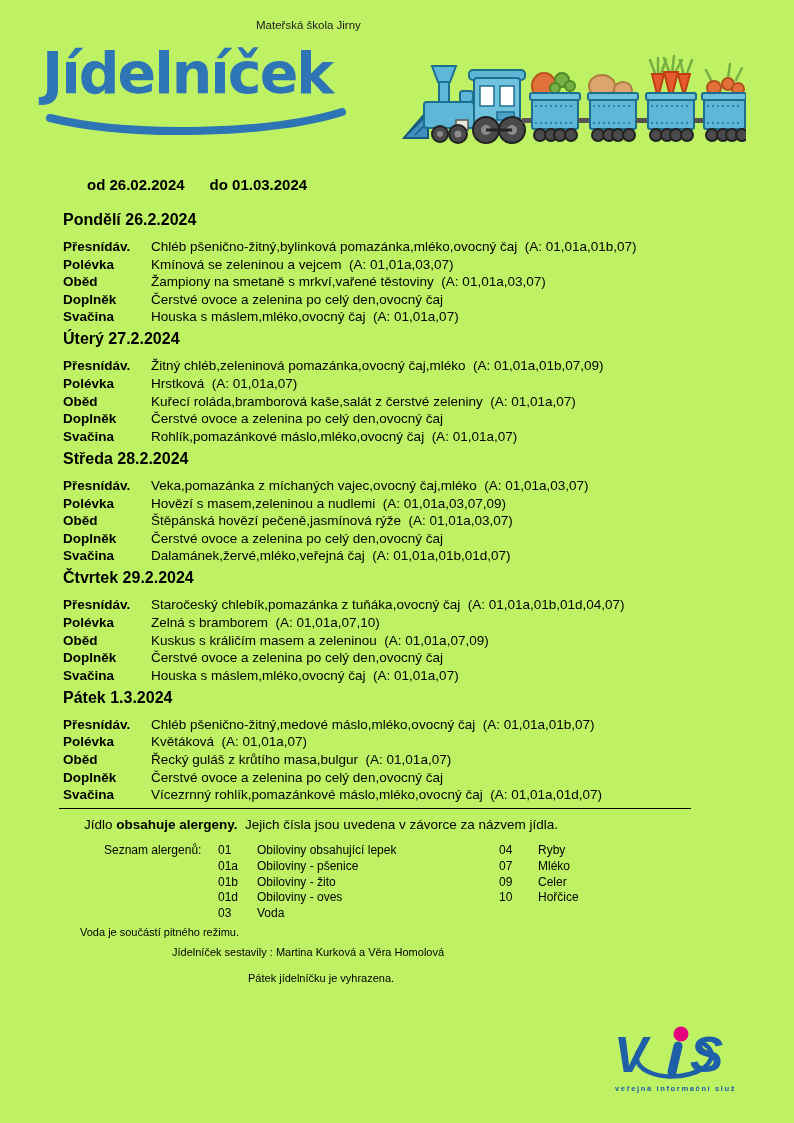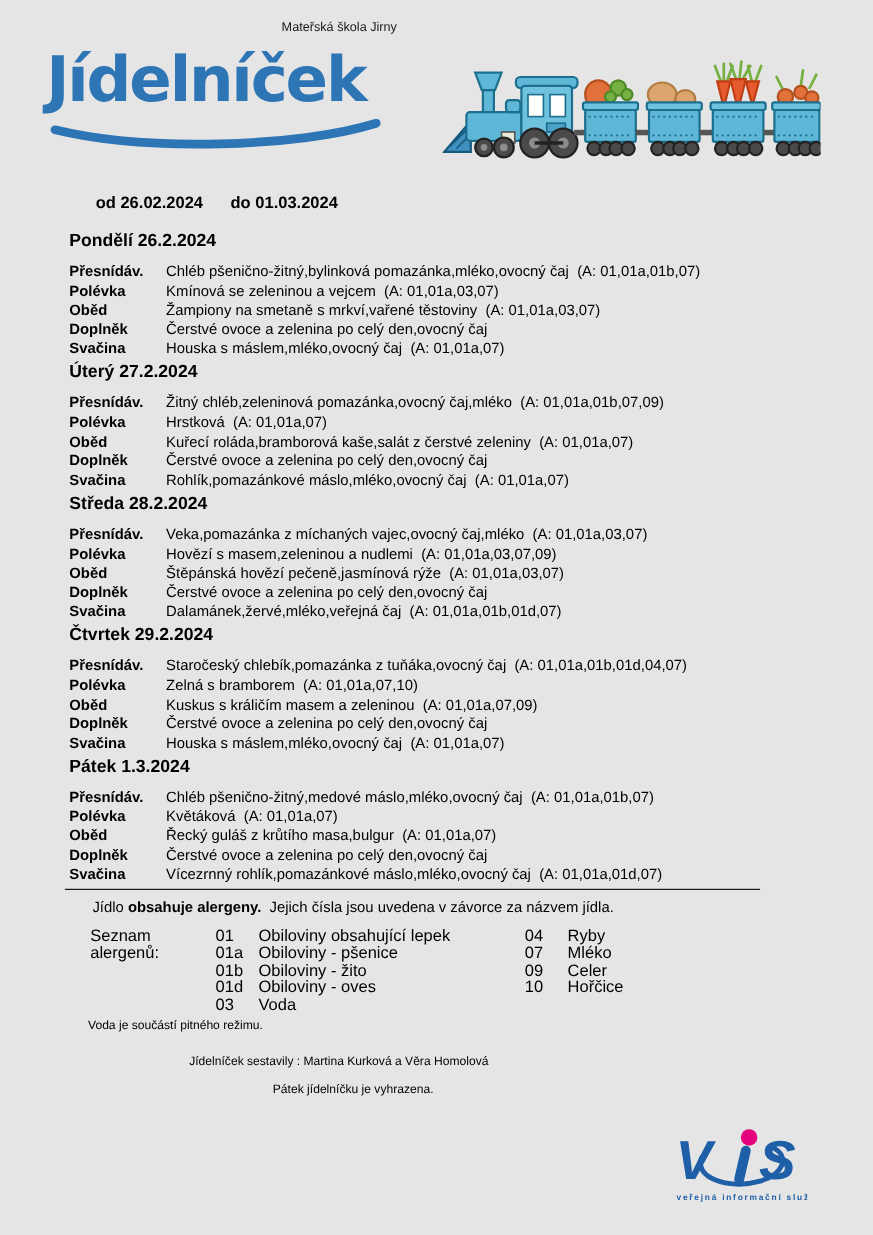--- a/index.html
+++ b/index.html
@@ -1,19 +1,19 @@
 <!DOCTYPE html>
 <html><head>
 <meta charset="utf-8">
 <style>
   * { margin:0; padding:0; box-sizing:border-box; }
   html,body { background:#ffffff; }
   .page {
     position:relative; width:794px; height:1123px; margin:0 auto;
-    background:#e5e5e5; overflow:hidden;
+    background:#bef264; overflow:hidden;
     font-family:"Liberation Sans","DejaVu Sans",sans-serif; color:#000;
   }
   .school-name { position:absolute; left:256px; top:19px; font-size:11.5px; color:#1a1a1a; }
   .brand { position:absolute; left:42px; top:40px; width:320px; }
   .brand-text {
     font-family:"DejaVu Sans",sans-serif; font-weight:bold; 
     font-size:57px; letter-spacing:-2px; color:#2e75b6; white-space:nowrap;
   }
   .brand-swoosh { display:block; margin-top:2px; }
   .train { position:absolute; left:402px; top:46px; }
@@ -22,27 +22,27 @@
   .date-line .from { margin-right:25px; }
   .days { margin-top:18px; }
   .day { padding-left:63px; margin-bottom:4.5px; }
   .day-title { font-size:16px; font-weight:bold; line-height:18px; margin-bottom:9px; }
   .meal-row { display:flex; line-height:17.6px; font-size:13.5px; }
   .meal-label { font-weight:bold; width:88px; flex-shrink:0; }
   .meal-text { white-space:pre; }
   .divider { margin-left:59px; width:632px; border-top:1.6px solid #000; }
   .note { margin:7px 0 0 84px; font-size:13.5px; line-height:17px; white-space:pre-wrap; }
   .note .b { font-weight:bold; }
-  .allergens { display:flex; margin:10px 0 0 82px; font-size:15px; line-height:15.6px; }
+  .allergens { display:flex; margin:10px 0 0 104px; font-size:12px; line-height:15.6px; }
   .allergens-label { width:114px; flex-shrink:0; }
   .allergen-col1 { width:281px; flex-shrink:0; }
   .al-row { display:flex; }
   .al-code { width:39px; flex-shrink:0; }
   .water   { margin:5px 0 0 80px;  font-size:11px; }
-  .authors { margin:21px 0 0 172px; font-size:11px; }
+  .authors { margin:8px 0 0 172px; font-size:11px; }
   .change  { margin:14px 0 0 248px; font-size:11px; }
   .vis { position:absolute; left:614px; top:1026px; }
 </style>
 </head>
 <body>
 
 <div class="page">
 
   <div class="school-name">Mateřská škola Jirny</div>
 

